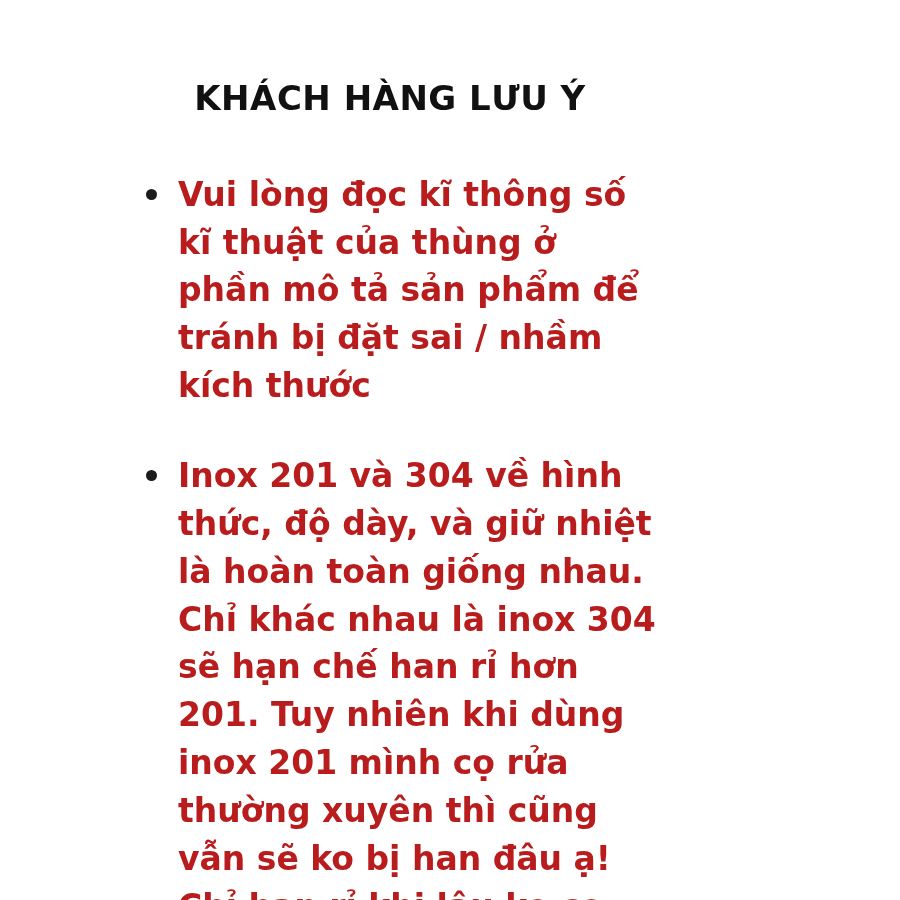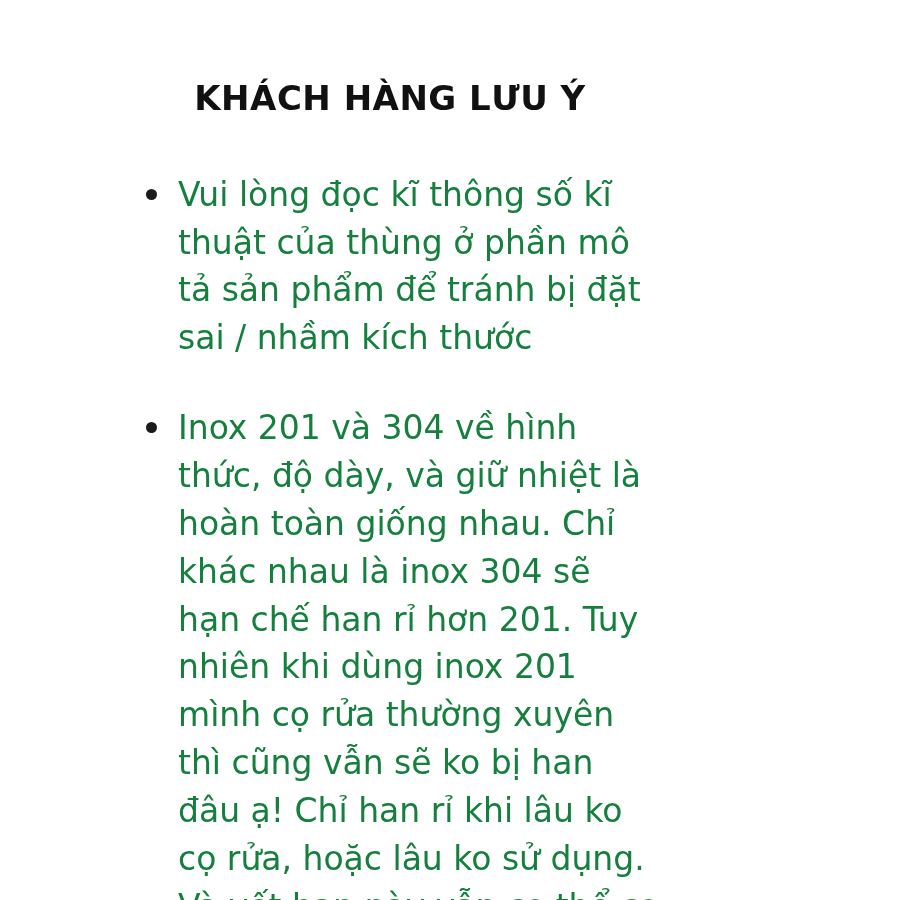--- a/index.html
+++ b/index.html
@@ -34,22 +34,22 @@
     list-style: none;
     margin: 0;
     padding: 0;
   }
   .note-item {
     position: relative;
     padding-left: 58px;
     margin-bottom: 42px;
     font-size: 33px;
     line-height: 1.45;
-    color: #15803d;
-    font-weight: 400;
+    color: #b91c1c;
+    font-weight: 700;
   }
   .note-item:last-child {
     margin-bottom: 12px;
   }
   .bullet {
     position: absolute;
     left: 26px;
     top: 18px;
     width: 11px;
     height: 11px;

